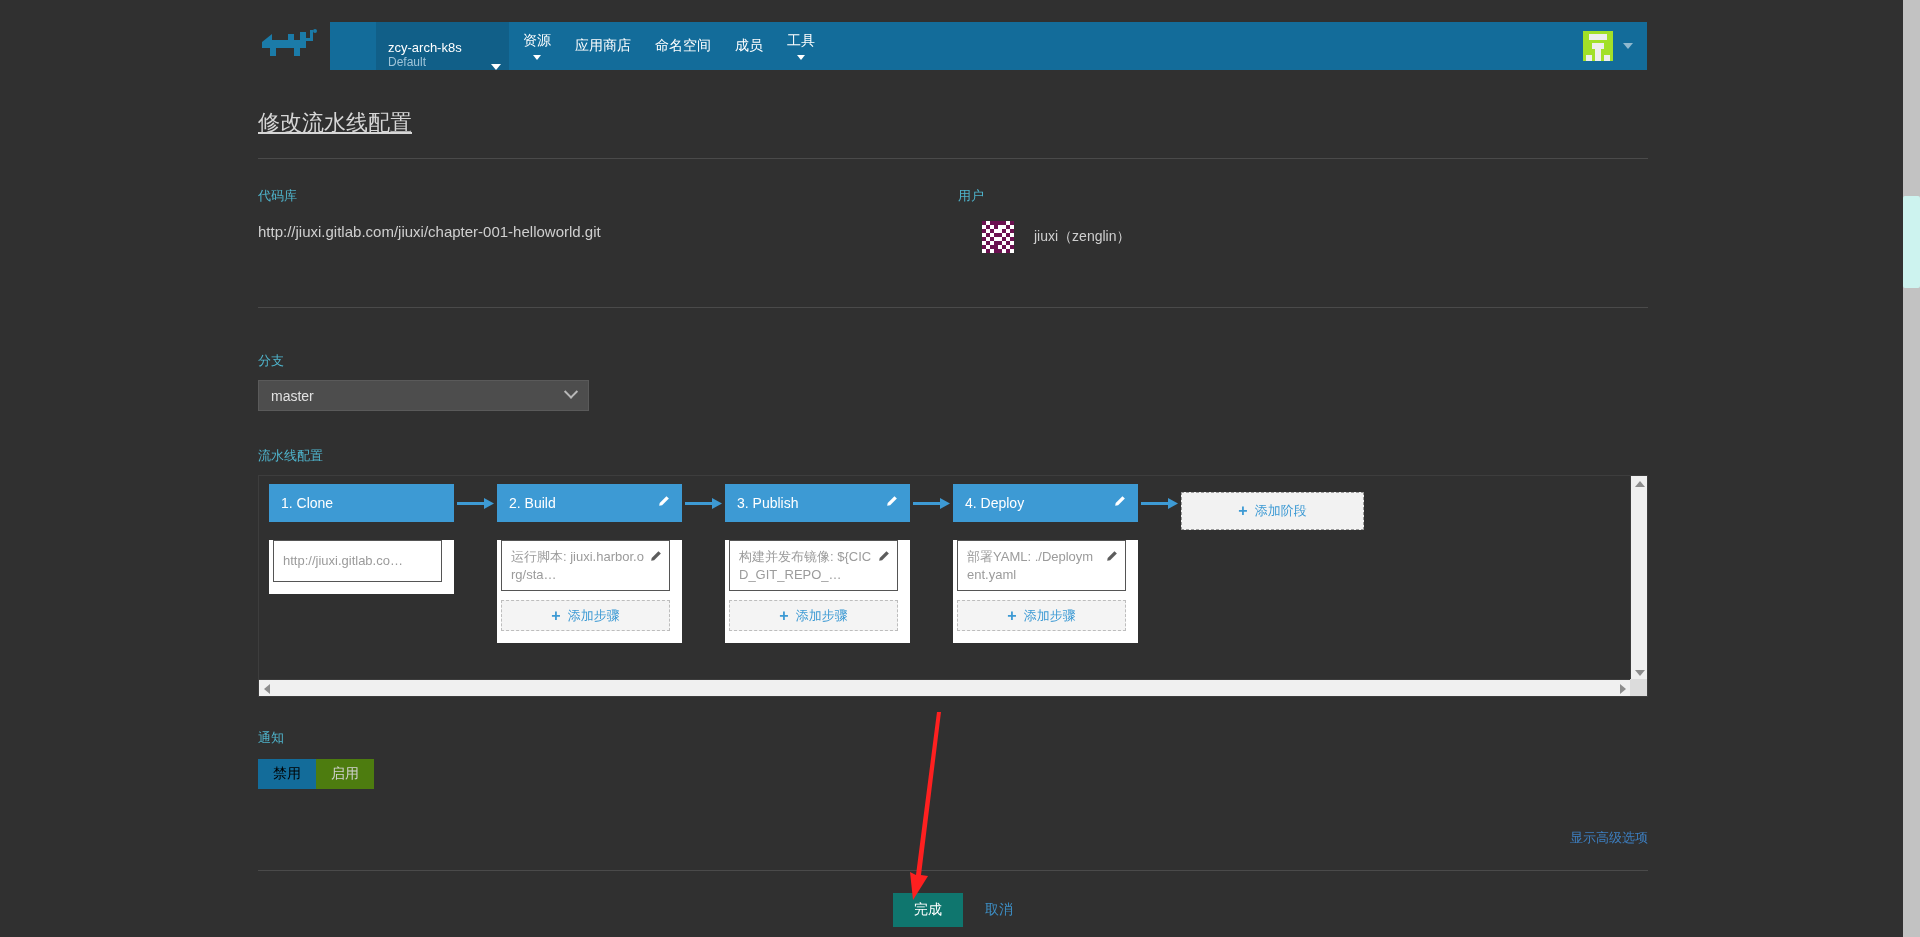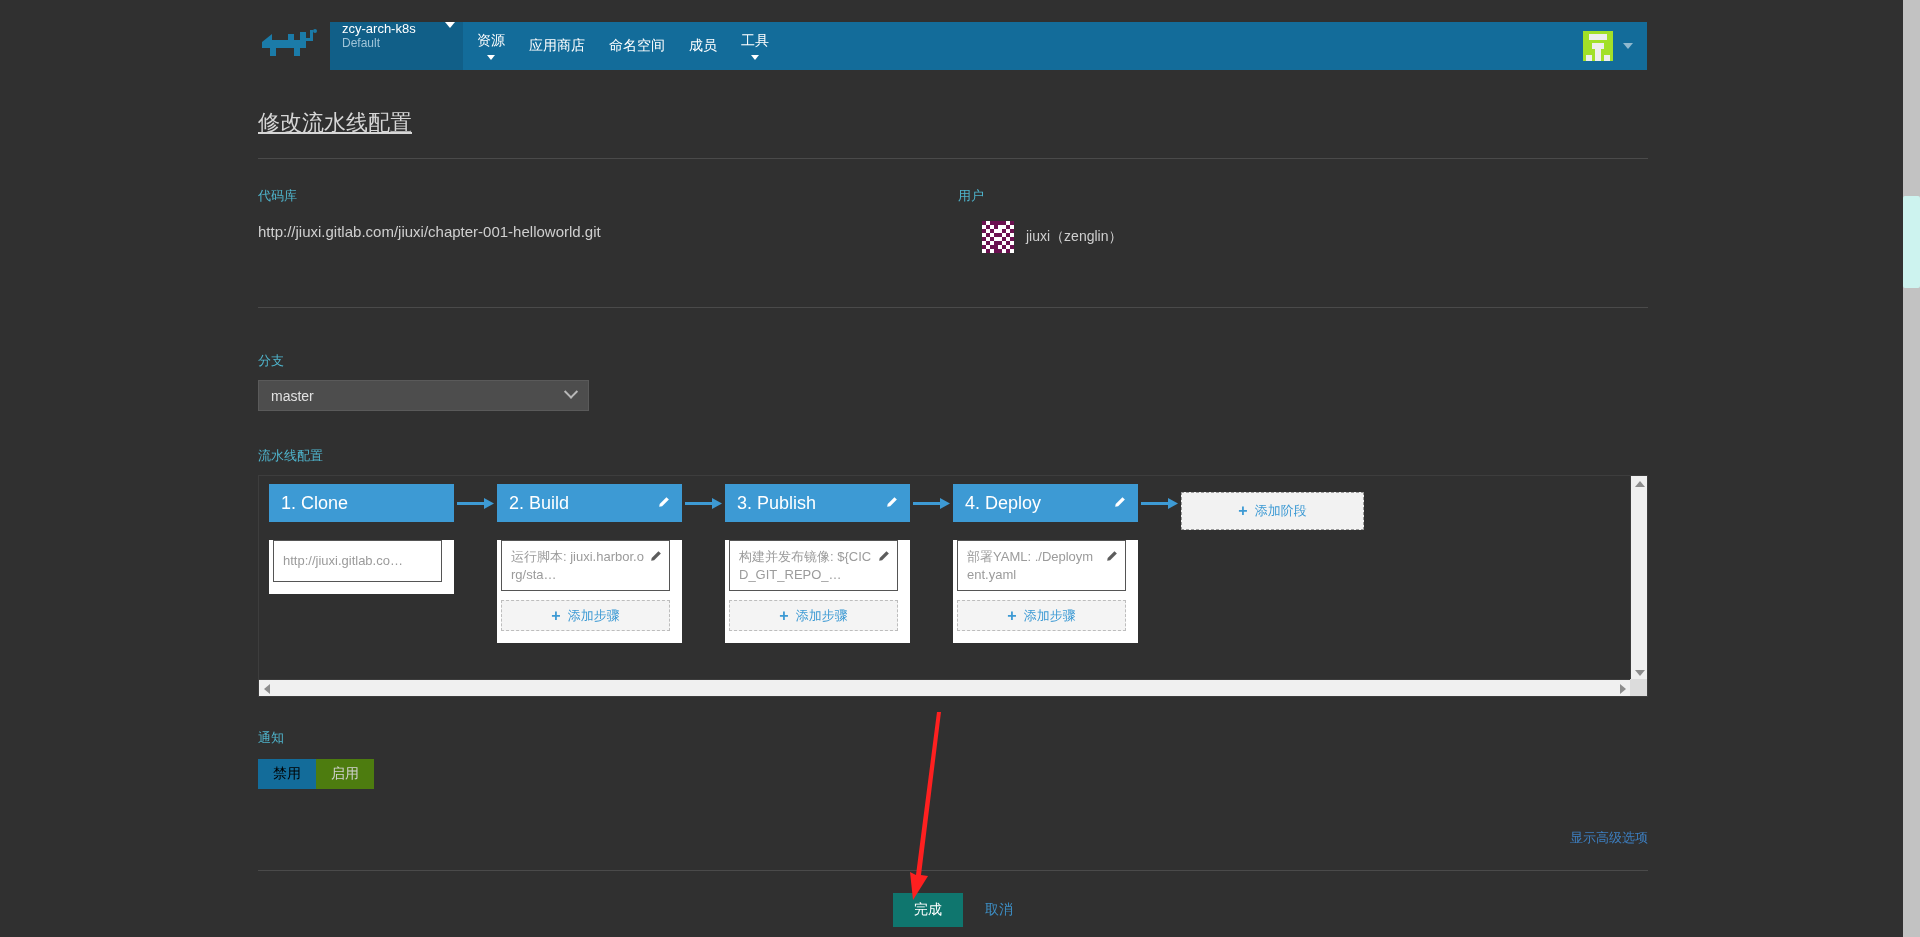--- a/index.html
+++ b/index.html
@@ -32,22 +32,22 @@
     position: absolute; left: 330px; top: 22px;
     width: 1317px; height: 48px;
     background: #136c9a;
     display: flex; align-items: stretch;
   }
   #logo {
     position: absolute; left: 258px; top: 28px; width: 62px; height: 36px;
   }
   .cluster-select {
     width: 133px; background: #115f88;
-    display: flex; align-items: flex-start; justify-content: space-between;
-    padding: 0 8px 0 12px; cursor: pointer;
+    display: flex; align-items: flex-end; justify-content: space-between;
+    padding: 0 8px 0 12px; cursor: pointer; margin-left: 46px;
   }
   .cluster-text { line-height: 1.15; }
   .cluster-name { color: #fff; font-size: 13px; }
   .cluster-sub { color: #9fc4d8; font-size: 12px; }
   .chev {
     width: 0; height: 0; border-left: 5px solid transparent;
     border-right: 5px solid transparent; border-top: 6px solid #fff;
     margin-left: 4px;
   }
   .nav { display: flex; align-items: center; padding-left: 14px; gap: 24px; }
@@ -76,21 +76,21 @@
     padding: 16px 0 20px 0;
     text-decoration: underline;
   }
   .rule { height: 1px; background: #4a4a4a; width: 100%; }
   .section-label { color: #4fb5cd; font-size: 13px; }
   .field-value { color: #cfcfcf; font-size: 15px; }
 
   .two-col { display: flex; padding-top: 28px; }
   .col-left { width: 700px; }
   .col-right { width: 690px; }
-  .user-row { display: flex; align-items: center; gap: 12px; margin-top: 16px; padding-left: 24px; }
+  .user-row { display: flex; align-items: center; gap: 20px; margin-top: 16px; padding-left: 24px; }
   .identicon { width: 32px; height: 32px; display: block; }
   .user-name { color: #cfcfcf; font-size: 14px; }
 
   .branch-wrap { margin-top: 44px; }
   .branch-select {
     margin-top: 10px; width: 331px; height: 31px; background: #4d4d4d;
     border: 1px solid #5a5a5a; display: flex; align-items: center;
     justify-content: space-between; padding: 0 12px; cursor: pointer;
   }
   .branch-val { color: #e2e2e2; font-size: 14px; }
@@ -111,21 +111,21 @@
   #pipe-canvas {
     position: absolute; left: 0; top: 0; width: 1372px; height: 204px;
     overflow: hidden;
   }
   #stages { position: absolute; left: 10px; top: 8px; display: flex; }
 
   .stage { width: 185px; margin-right: 43px; position: relative; }
   .stage-head {
     height: 38px; background: #3d9ad4; color: #fff;
     display: flex; align-items: center; justify-content: space-between;
-    padding: 0 12px; font-size: 18px;
+    padding: 0 12px; font-size: 14px;
   }
   .stage-body { background: #fff; padding: 0 12px 12px 4px; position: relative; }
   .notch {
     position: absolute; left: 50%; top: 0; transform: translateX(-50%);
     width: 0; height: 0; border-left: 9px solid transparent;
     border-right: 9px solid transparent; border-top: 9px solid #3d9ad4;
   }
   .step-box {
     margin-top: 18px; border: 1px solid #555; background: #fff;
     min-height: 42px; padding: 7px 9px; position: relative;

